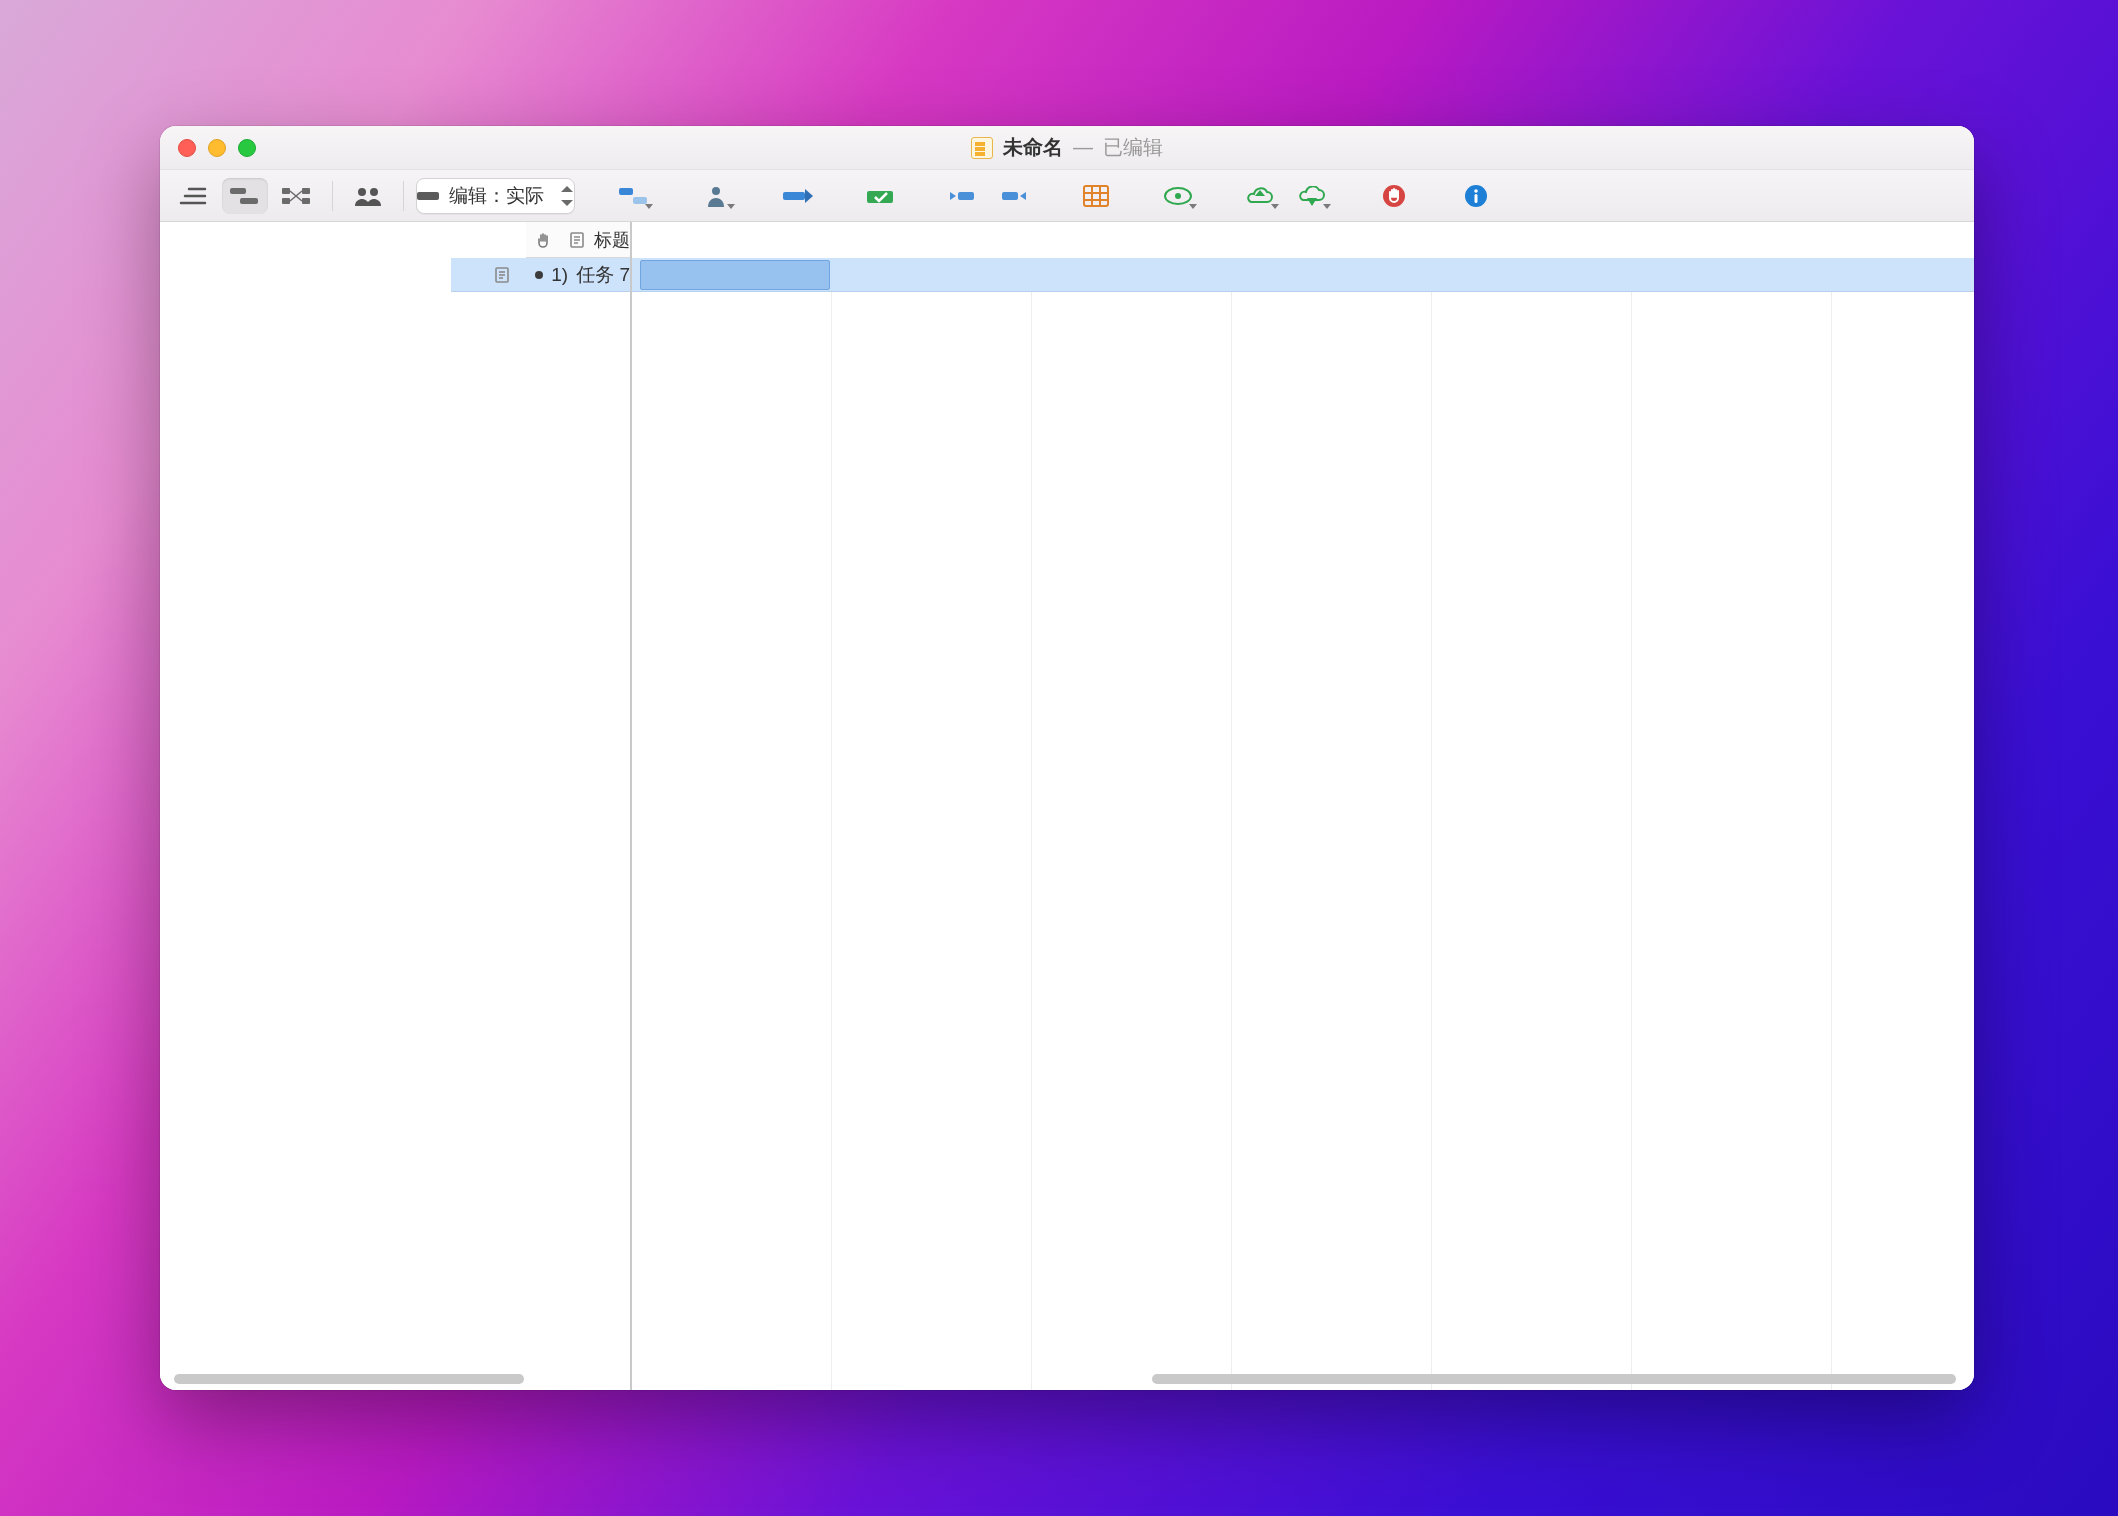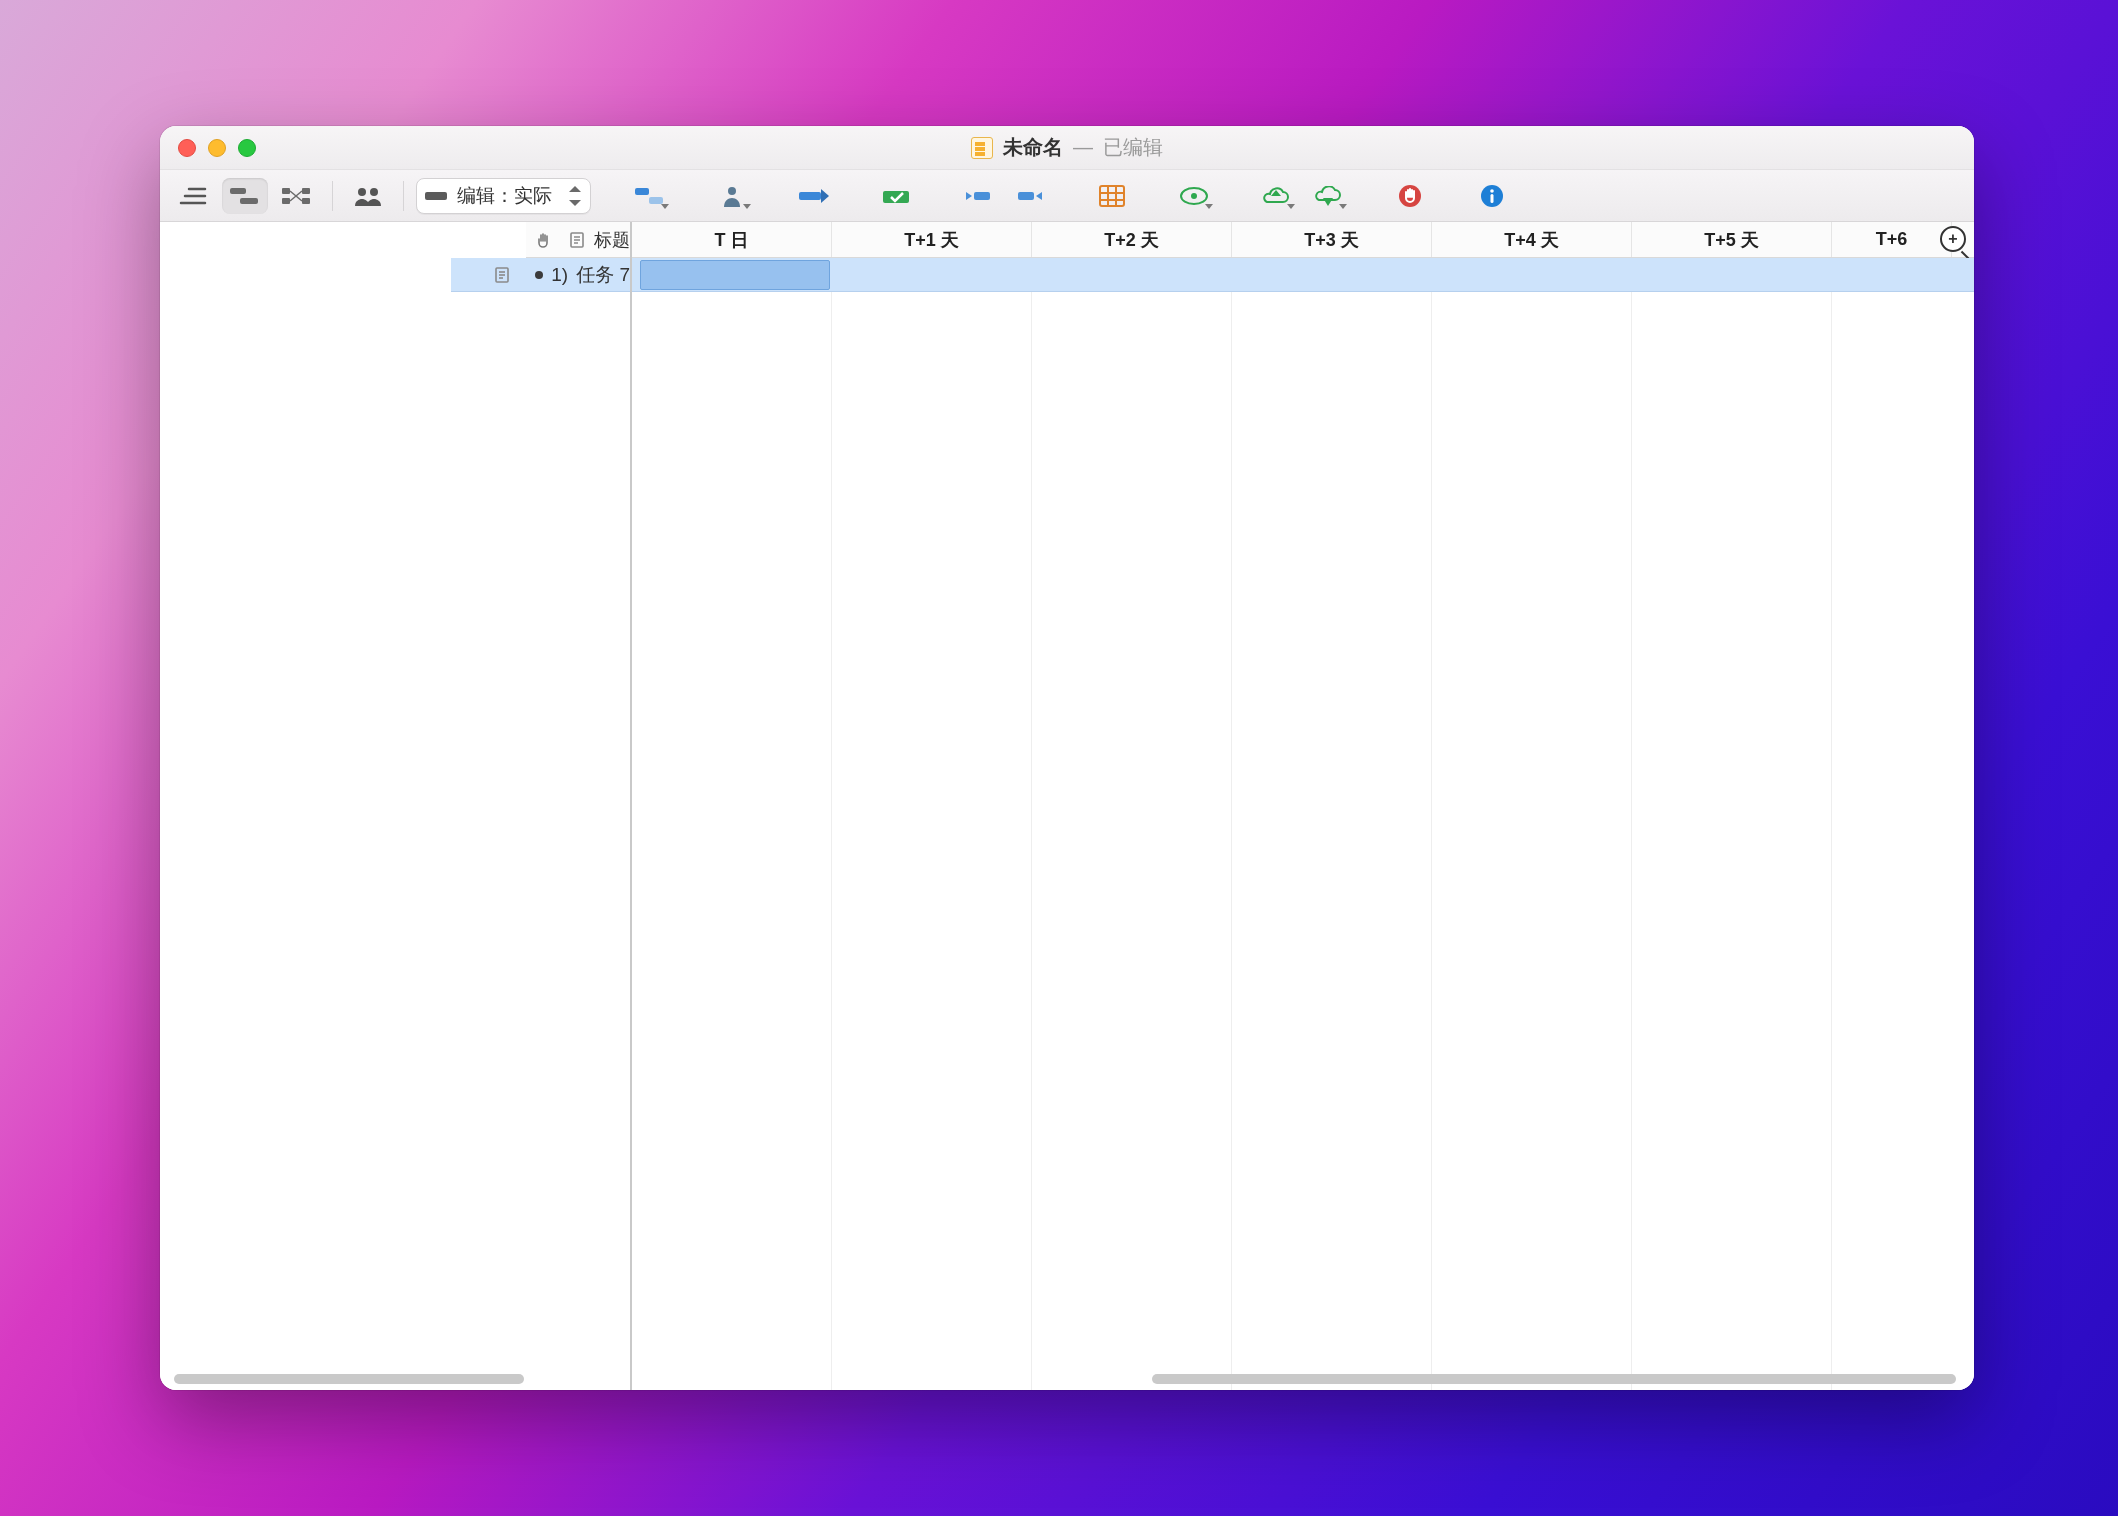--- a/index.html
+++ b/index.html
@@ -73,21 +73,21 @@
     background: transparent;
     border: none;
     cursor: pointer;
   }
   .tb-btn.active { background: #e3e1e3; box-shadow: inset 0 1px 2px rgba(0,0,0,0.12); }
   .tb-sep { width: 1px; height: 30px; background: #d6d4d6; margin: 0 6px; }
 
   .edit-dropdown {
     height: 36px; border-radius: 8px; background: #ffffff;
     border: 1px solid #d3d1d3; box-shadow: 0 1px 0 rgba(0,0,0,0.04);
-    display: flex; align-items: center; padding: 0 8px; gap: 10px;
+    display: flex; align-items: center; padding: 0 0; gap: 10px;
     font-size: 19px; color: #333;
     cursor: pointer;
   }
   .edit-bar { width: 22px; height: 8px; background: #5b5b5b; border-radius: 2px; }
   .edit-arrows {
     width: 14px; height: 20px; position: relative; margin-left: 6px;
   }
   .edit-arrows::before, .edit-arrows::after {
     content:""; position:absolute; left:1px; width:0; height:0;
     border-left:6px solid transparent; border-right:6px solid transparent;
@@ -442,32 +442,20 @@
         <span class="bullet"></span>
         <span>1)</span>
         <span style="width:8px"></span>
         <span class="task-label">任务 7</span>
       </div>
 
       <div class="hscroll left"></div>
     </div>
 
     <div class="gantt">
-      <div class="gantt-header">
-        <div class="day-col">T 日</div>
-        <div class="day-col">T+1 天</div>
-        <div class="day-col">T+2 天</div>
-        <div class="day-col">T+3 天</div>
-        <div class="day-col">T+4 天</div>
-        <div class="day-col">T+5 天</div>
-        <div class="day-col" style="flex:0 0 120px">T+6</div>
-        <div class="zoom-badge">
-          <span>+</span>
-        </div>
-      </div>
 
       <div class="gantt-body">
         <div class="grid-col" style="left:0"></div>
         <div class="grid-col" style="left:200px"></div>
         <div class="grid-col" style="left:400px"></div>
         <div class="grid-col" style="left:600px"></div>
         <div class="grid-col" style="left:800px"></div>
         <div class="grid-col" style="left:1000px"></div>
         <div class="grid-col" style="left:1200px"></div>
 

